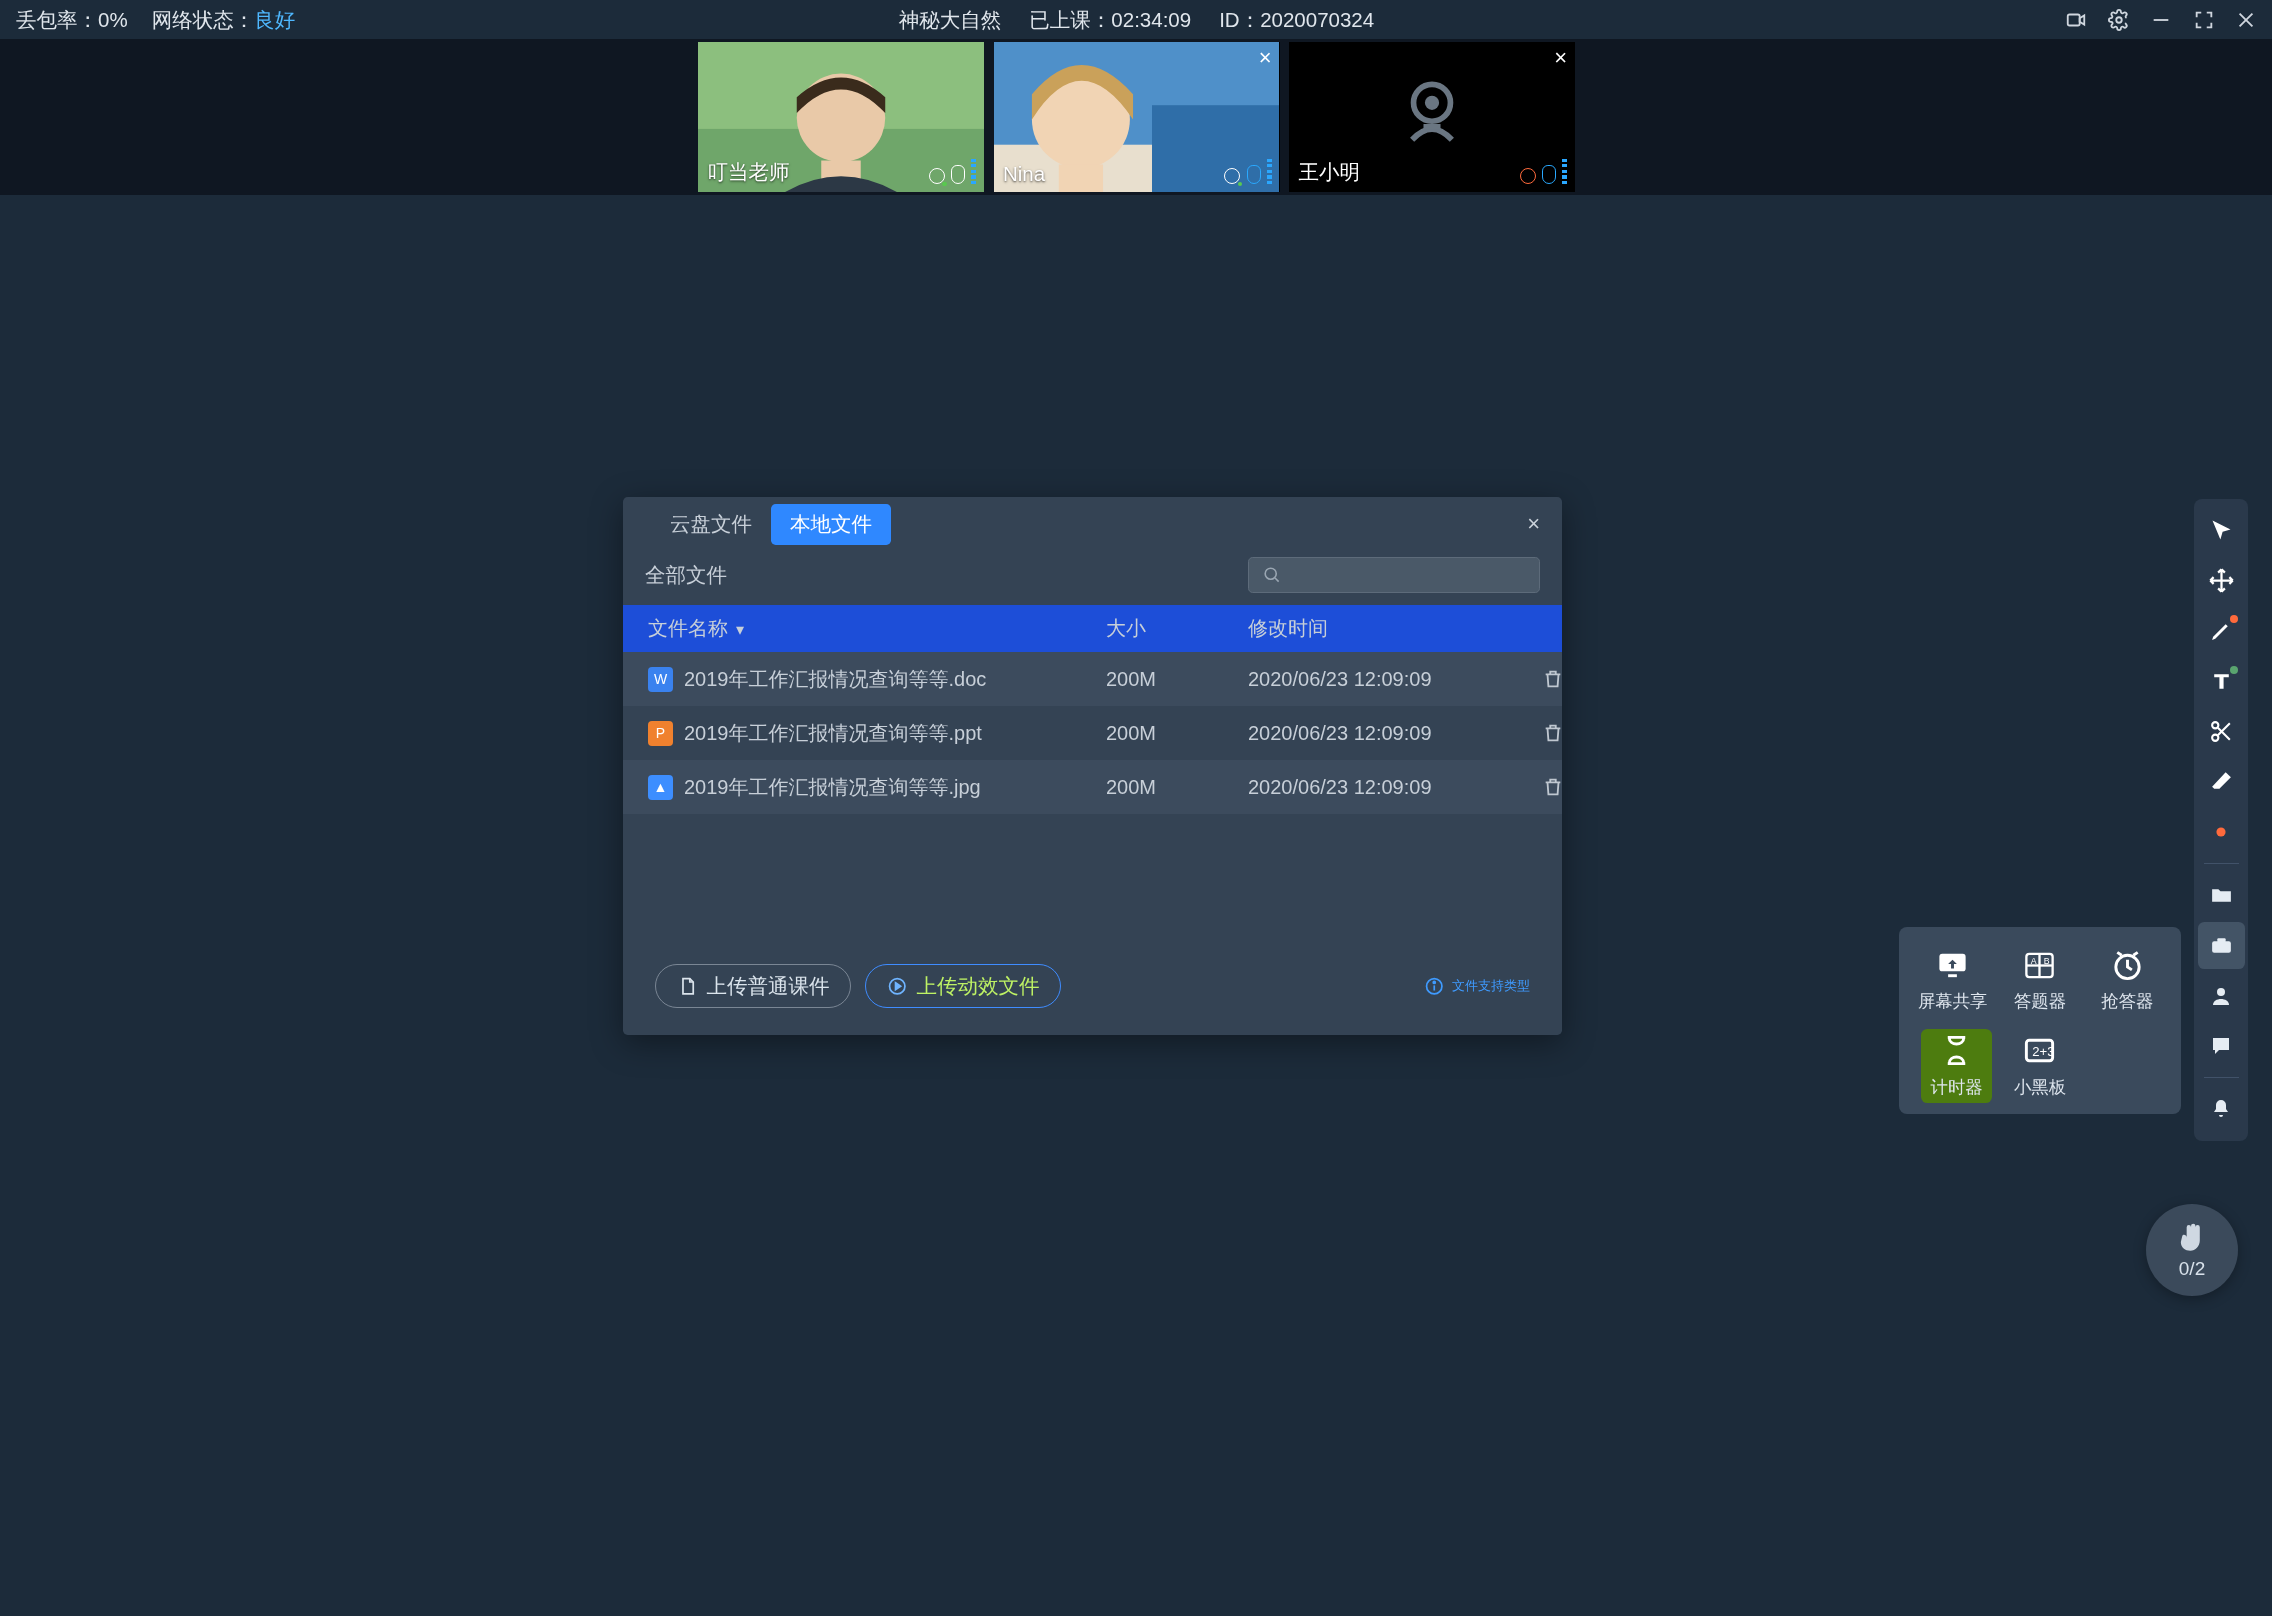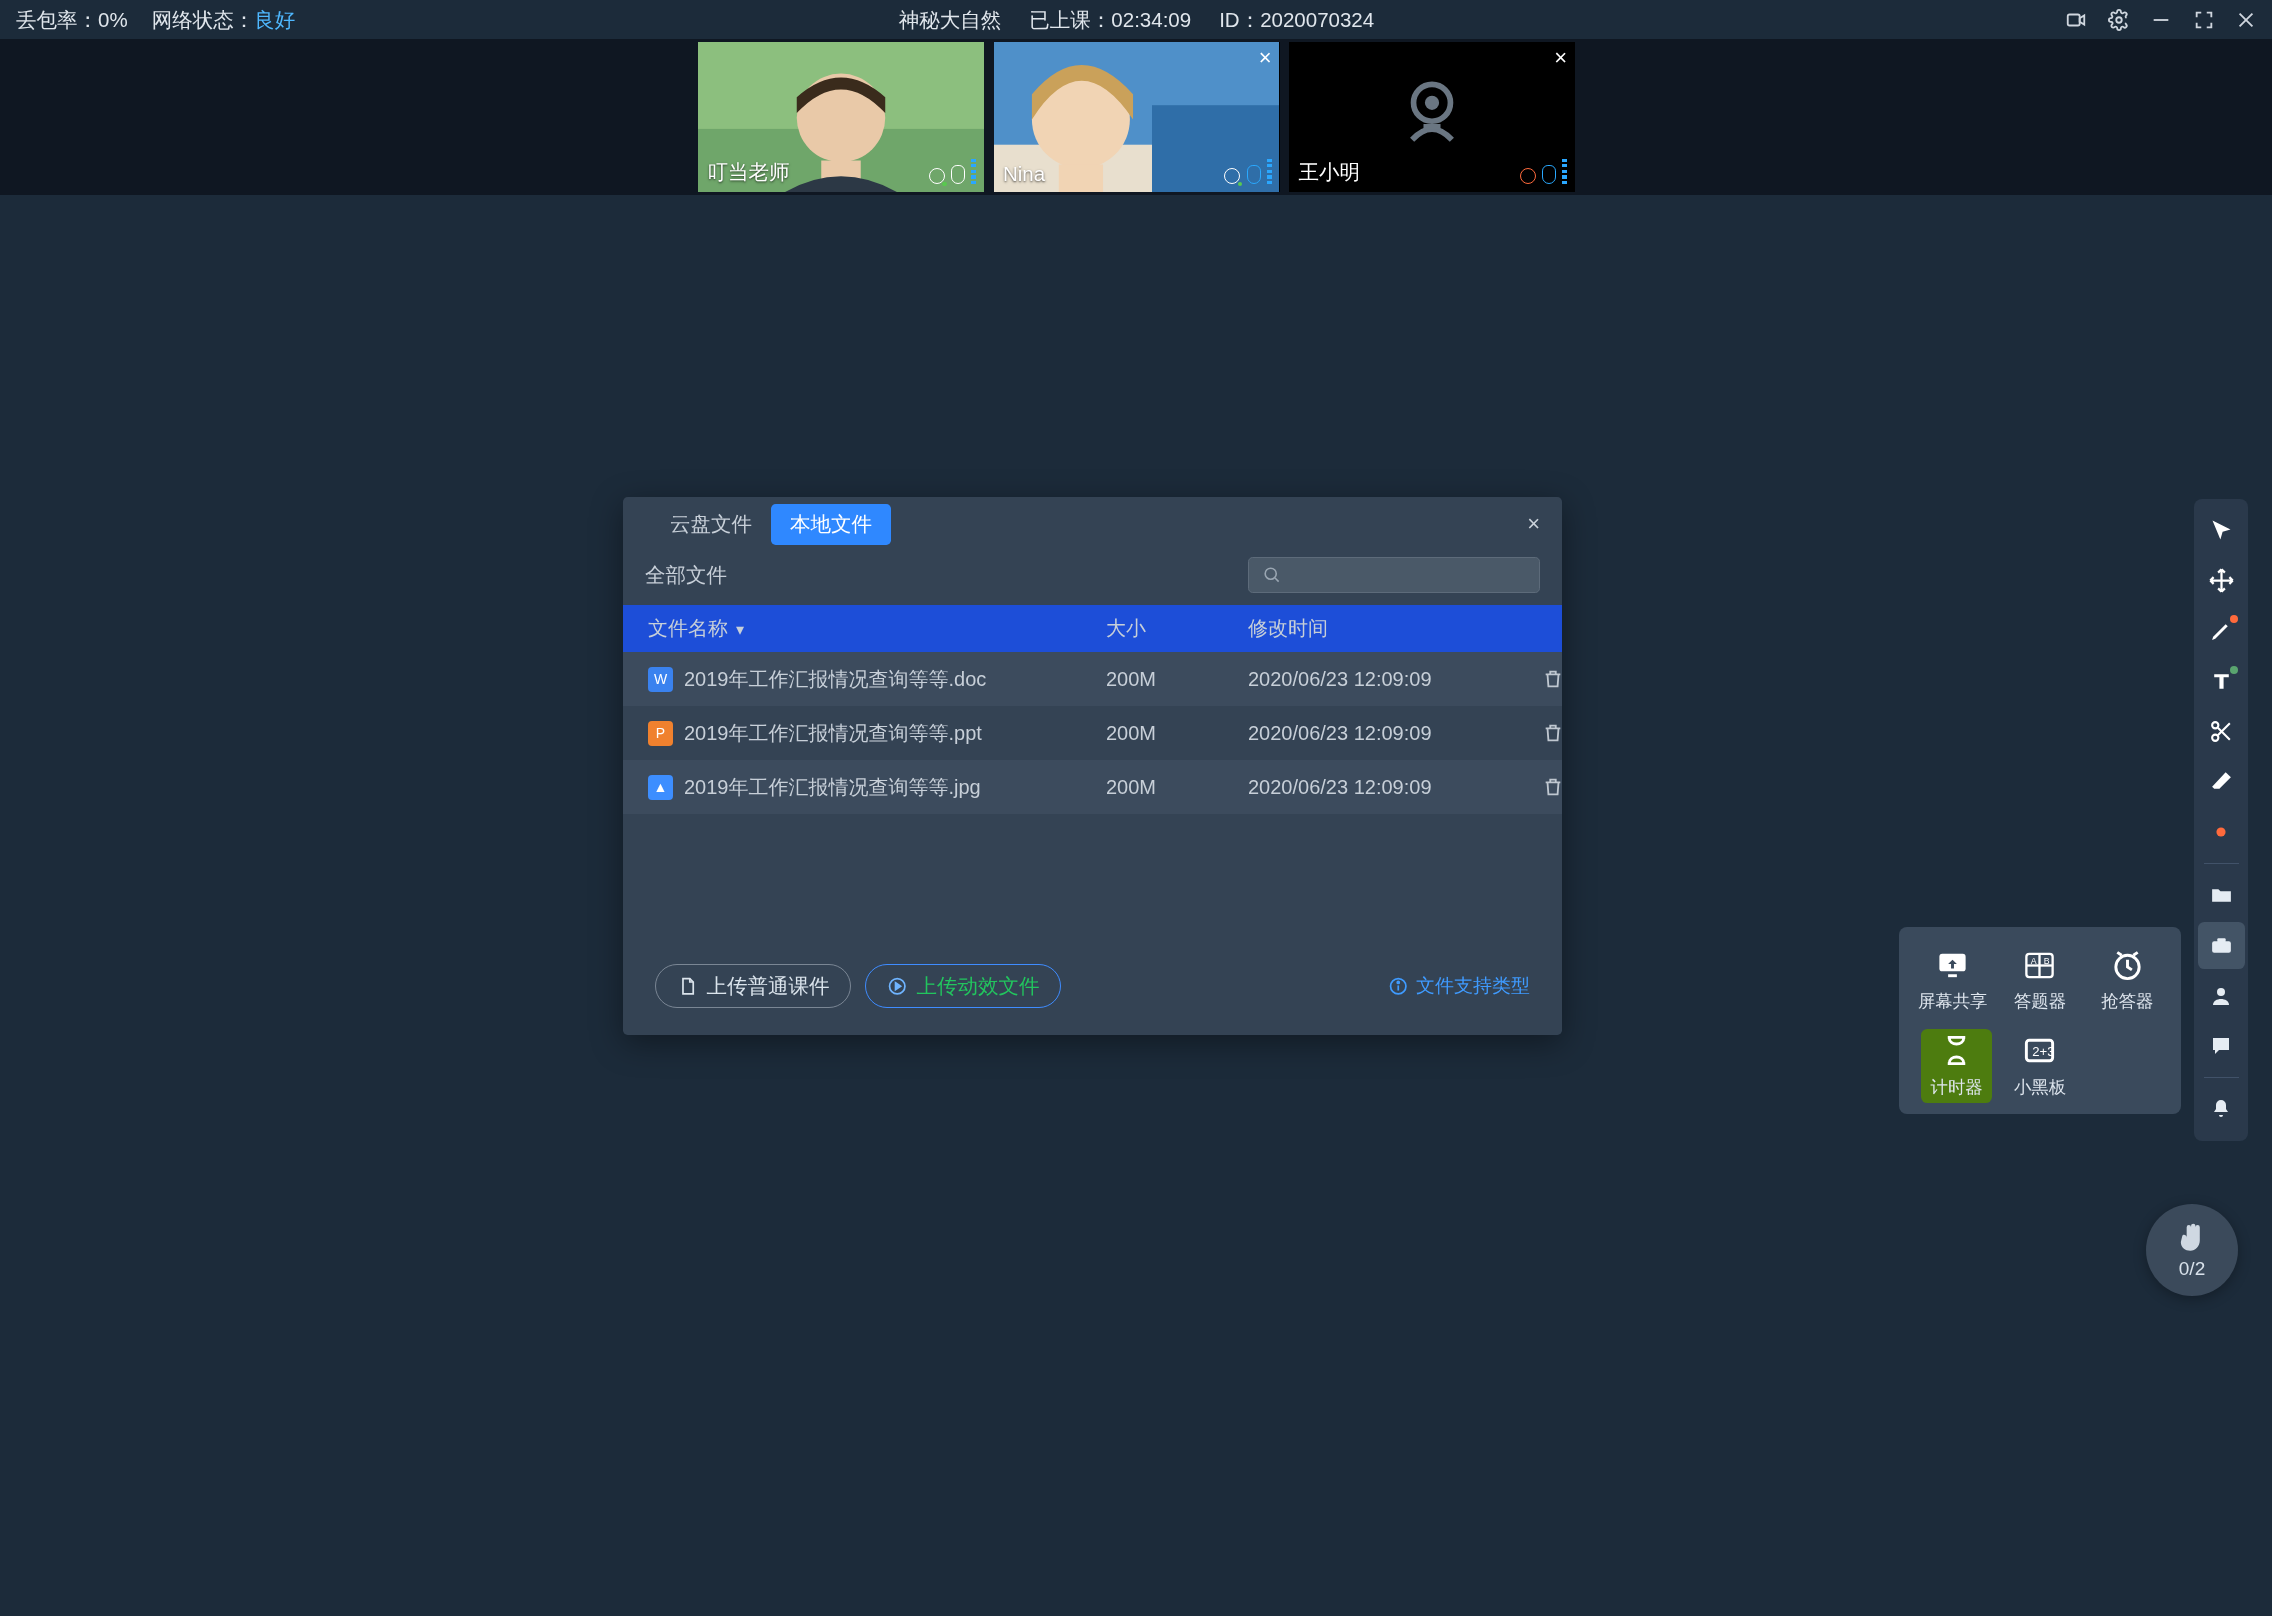--- a/index.html
+++ b/index.html
@@ -128,22 +128,22 @@
 
   .modal-footer {
     display:flex; align-items:center; justify-content:space-between;
     padding:32px 32px 27px; gap:14px;
   }
   .btn {
     height:44px; padding:0 20.5px; border-radius:22px; display:flex; align-items:center; gap:9.5px;
     font-size:20.5px; color:#dbe4ec;
   }
   .btn.outline { border:1.6px solid #7a8694; }
-  .btn.primary { border:1.6px solid #3f8cff; color:#22c55e; }
-  .link-support { color:#3f9bff; font-size:19px; display:flex; align-items:center; gap:8px; }
+  .btn.primary { border:1.6px solid #3f8cff; color:#bef264; }
+  .link-support { color:#3f9bff; font-size:13px; display:flex; align-items:center; gap:8px; }
 
   
   .rtoolbar {
     position:absolute; right:25px; top:499px;
     width:54px; background:#2a394b; border-radius:8px;
     display:flex; flex-direction:column; align-items:center;
     padding:8px 0;
     gap:3.2px;
   }
   .rt-item {

